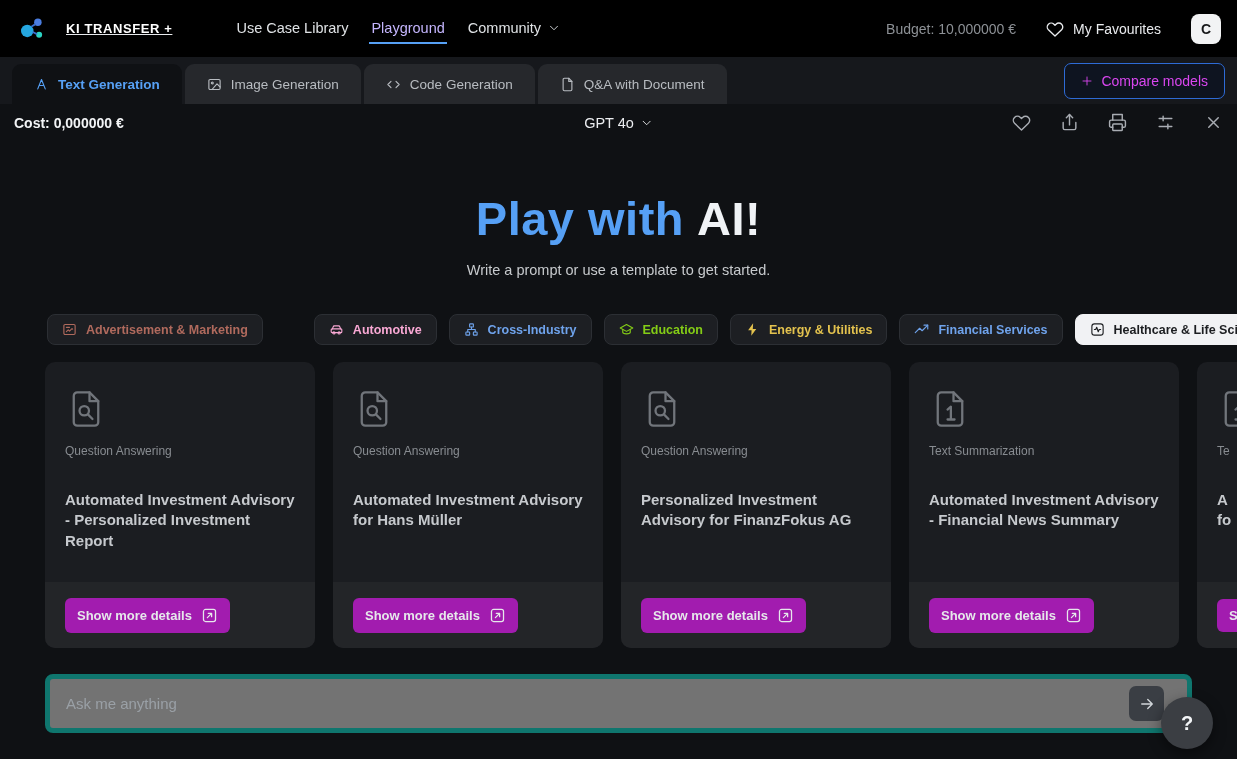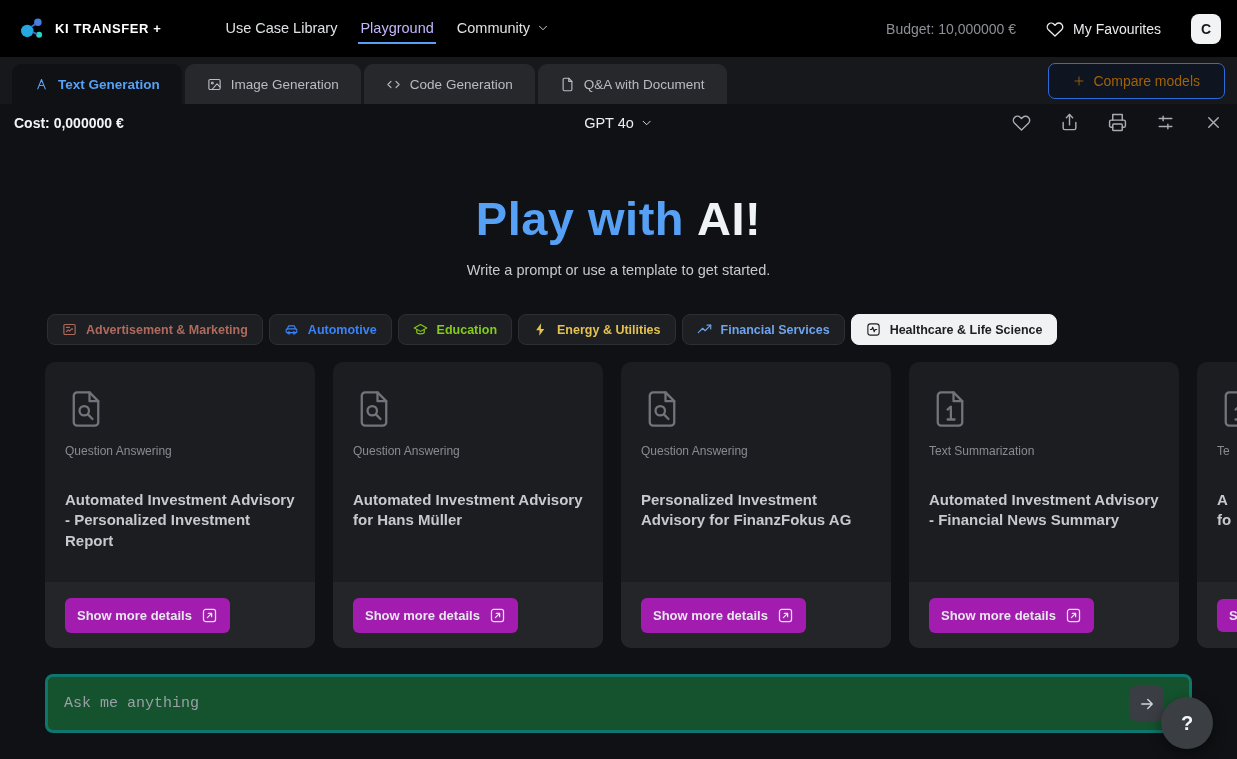--- a/index.html
+++ b/index.html
@@ -25,21 +25,21 @@
   .icon.tb { cursor: pointer; color: #a9adb3; }
   .card-icon svg { width: 42px; height: 46px; }
   .card-icon svg * { stroke-width: 1.3 !important; }
 
   
   .navbar {
     height: 57px; background: #000;
     display: flex; align-items: center;
     padding: 0 16px; gap: 0;
   }
-  .logo { display: flex; align-items: center; gap: 9px; cursor: pointer; }
+  .logo { display: flex; align-items: center; gap: 20px; cursor: pointer; text-decoration: underline; }
   .logo .icon svg { width: 30px; height: 30px; }
   .logo-text { font-size: 13px; font-weight: 700; letter-spacing: 0.6px; color: #fff; white-space: nowrap; }
   .nav-items { display: flex; gap: 19px; margin-left: 62px; }
   .nav-item {
     display: flex; align-items: center; gap: 7px;
     font-size: 14.5px; color: #dfe2e5; cursor: pointer;
     padding: 6px 2px; border-bottom: 2px solid transparent;
   }
   .nav-item.active { color: #c4b5fd; border-bottom-color: #56a0f5; }
   .nav-right { margin-left: auto; display: flex; align-items: center; gap: 30px; }
@@ -62,23 +62,23 @@
     height: 40px; display: flex; align-items: center; gap: 9px;
     padding: 0 22px; margin-right: 3px;
     background: #26282c; color: #b8bcc1;
     font-size: 13.5px; border-radius: 9px 9px 0 0; cursor: pointer; white-space: nowrap;
   }
   .tab .icon svg { width: 15px; height: 15px; }
   .tab.active { background: #0f1114; color: #56a0f5; font-weight: 600; }
   .compare-btn {
     margin-left: auto; align-self: center;
     display: flex; align-items: center; gap: 8px;
-    height: 36px; padding: 0 24px;
+    height: 36px; padding: 0 16px;
     background: #0e1420; border: 1px solid #2e6bd6; border-radius: 7px;
-    color: #a16207; font-size: 14px; font-family: inherit; cursor: pointer;
+    color: #d946ef; font-size: 14px; font-family: inherit; cursor: pointer;
   }
 
   
   .toolbar {
     height: 37px; display: flex; align-items: center;
     padding: 0 14px; position: relative;
   }
   .cost { font-size: 14px; font-weight: 700; color: #f2f4f6; }
   .model-select {
     position: absolute; left: 50%; transform: translateX(-50%);
@@ -90,21 +90,21 @@
   
   .hero { margin-top: 50px; text-align: center; }
   .hero h1 { margin: 0; font-size: 47px; font-weight: 600; letter-spacing: 0.5px; }
   .hero .accent { color: #56a0f5; margin-right: 13px; }
   .hero .rest { color: #f0f3f6; }
   .hero-sub { margin-top: 16px; font-size: 14.5px; color: #c7cacd; }
 
   
   .chips {
     margin-top: 36px; padding: 0 47px;
-    display: flex; gap: 6px; overflow: hidden;
+    display: flex; gap: 12px; overflow: hidden;
   }
   .chip {
     flex: none; height: 31px; padding: 0 14px;
     display: inline-flex; align-items: center; gap: 9px;
     background: #1d1f23; border: 1px solid #2c2f34; border-radius: 8px;
     font-size: 12.5px; font-weight: 600; cursor: pointer; white-space: nowrap;
   }
   .chip .icon svg { width: 15px; height: 15px; }
   .chip.selected { background: #f1f2f4; border-color: #f1f2f4; color: #1c1e21; }
 
@@ -133,23 +133,23 @@
     background: #a21caf; color: #e6e8eb; border: none; border-radius: 6px;
     font-size: 13px; font-weight: 600; font-family: inherit;
     padding: 9px 12px; cursor: pointer; white-space: nowrap;
   }
   .card-cta .icon svg { width: 17px; height: 17px; }
 
   
   .prompt-wrap { margin: 26px 45px 0; position: relative; }
   .prompt-input {
     width: 100%; height: 59px;
-    background: #14532d; border: 3px solid #0f766e; border-radius: 8px;
+    background: #737373; border: 5px solid #0f766e; border-radius: 8px;
     padding: 0 76px 0 16px; color: #e8eaed; font-size: 15px;
-    font-family: Liberation Mono, monospace; outline: none;
+    font-family: Liberation Sans, sans-serif; outline: none;
   }
   .prompt-input::placeholder { color: #9aa0a6; }
   .send-btn {
     position: absolute; right: 28px; top: 12px;
     width: 35px; height: 35px;
     background: #3a3e44; border: none; border-radius: 7px;
     color: #d2d6da; cursor: pointer;
     display: flex; align-items: center; justify-content: center;
   }
   .send-btn .icon svg { width: 18px; height: 18px; }
@@ -311,30 +311,41 @@
     <div class="chip" style="color: rgb(176, 106, 93);">
       <span class="icon">
         <svg viewBox="0 0 24 24">
           <rect x="3" y="4" width="18" height="16" rx="2"></rect>
           <path d="M7 8.5h5"></path>
           <path d="M7 15.5l3-3 2 2 4-4 1 1"></path>
         </svg>
       </span>
       <span>Advertisement &amp; Marketing</span>
     </div>
-    <div class="chip" style="color: #3b82f6;">
+    <div class="chip" style="color: #f9a8d4; margin-left: 39px;">
       <span class="icon">
         <svg viewBox="0 0 24 24">
           <path d="M5.5 11l1.2-3.4A2 2 0 0 1 8.6 6.2h6.8a2 2 0 0 1 1.9 1.4L18.5 11"></path>
           <rect x="3.5" y="11" width="17" height="6" rx="1.5"></rect>
           <circle cx="7.8" cy="17.5" r="1.7"></circle>
           <circle cx="16.2" cy="17.5" r="1.7"></circle>
         </svg>
       </span>
       <span>Automotive</span>
+    </div>
+    <div class="chip" style="color: rgb(111, 163, 236);">
+      <span class="icon">
+        <svg viewBox="0 0 24 24">
+          <rect x="9" y="3" width="6" height="5" rx="1"></rect>
+          <rect x="3" y="16" width="6" height="5" rx="1"></rect>
+          <rect x="15" y="16" width="6" height="5" rx="1"></rect>
+          <path d="M12 8v4M12 12H6v4M12 12h6v4"></path>
+        </svg>
+      </span>
+      <span>Cross-Industry</span>
     </div>
     <div class="chip" style="color: #84cc16;">
       <span class="icon">
         <svg viewBox="0 0 24 24">
           <path d="M2 9.5L12 4l10 5.5L12 15 2 9.5z"></path>
           <path d="M6 12v4.5c0 1.4 2.7 2.5 6 2.5s6-1.1 6-2.5V12"></path>
         </svg>
       </span>
       <span>Education</span>
     </div>

